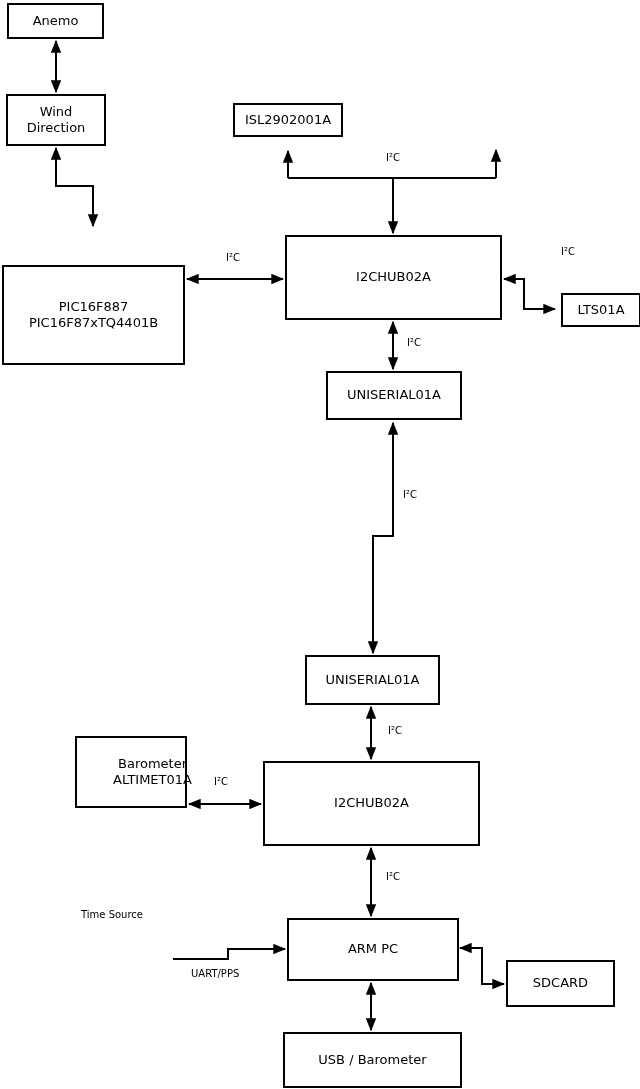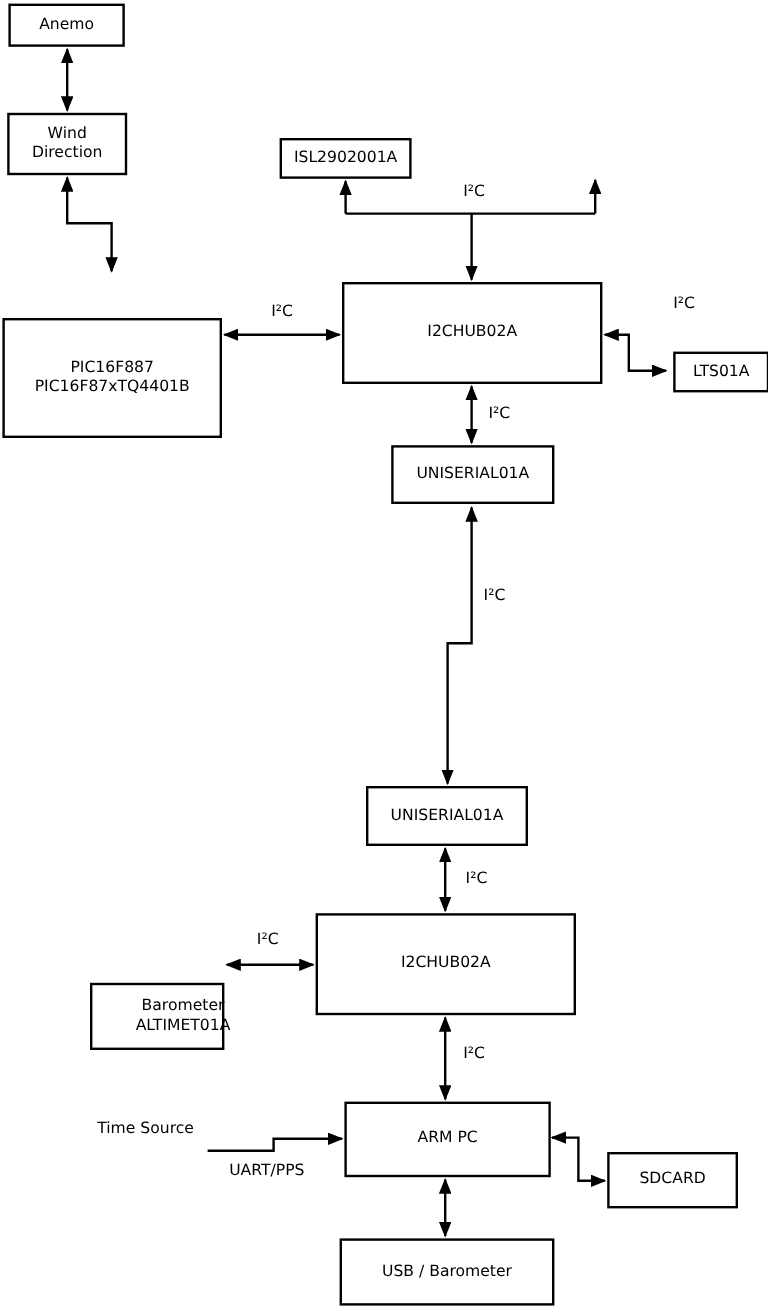--- a/index.html
+++ b/index.html
@@ -40,21 +40,21 @@
   }
   .node span {
     display: block;
     text-align: center;
     white-space: pre-line;
     font-size: 13px;
     line-height: 1.25;
   }
   .floatlabel {
     position: absolute;
-    font-size: 13px;
+    font-size: 10px;
     white-space: nowrap;
   }
 </style>
 </head>
 <body>
 
 <div class="canvas">
 
   <svg class="edges" width="640" height="1089" viewBox="0 0 640 1089" xmlns="http://www.w3.org/2000/svg">
     <defs>
@@ -84,39 +84,39 @@
     <span>Anemo</span>
   </div>
   <div class="node" style="left:6px; top:94px; width:100px; height:52px;">
     <span>Wind
 Direction</span>
   </div>
   <div class="node" style="left:2px; top:228px; width:183px; height:100px;margin-top:37px;">
     <span>PIC16F887
 PIC16F87xTQ4401B</span>
   </div>
-  <div class="node" style="left:233px; top:115px; width:110px; height:34px;">
+  <div class="node" style="left:233px; top:103px; width:110px; height:34px;">
     <span>ISL2902001A</span>
   </div>
   <div class="node" style="left:285px; top:235px; width:217px; height:85px;">
     <span>I2CHUB02A</span>
   </div>
   <div class="node" style="left:561px; top:293px; width:80px; height:34px;">
     <span>LTS01A</span>
   </div>
   <div class="node" style="left:326px; top:371px; width:136px; height:49px;">
     <span>UNISERIAL01A</span>
   </div>
   <div class="node" style="left:305px; top:655px; width:135px; height:50px;">
     <span>UNISERIAL01A</span>
   </div>
   <div class="node" style="left:263px; top:761px; width:217px; height:85px;">
     <span>I2CHUB02A</span>
   </div>
-  <div class="node" style="left:75px; top:819px; width:112px; height:56px;padding-left:43px;">
+  <div class="node" style="left:75px; top:736px; width:112px; height:72px;padding-left:43px;">
     <span>Barometer
 ALTIMET01A</span>
   </div>
   <div class="node" style="left:506px; top:960px; width:109px; height:47px;">
     <span>SDCARD</span>
   </div>
   <div class="node" style="left:287px; top:918px; width:172px; height:63px;">
     <span>ARM PC</span>
   </div>
   <div class="node" style="left:283px; top:1032px; width:179px; height:56px;">
@@ -124,16 +124,16 @@
   </div>
 
   <div class="floatlabel" style="left:386px; top:152px;">I²C</div>
   <div class="floatlabel" style="left:226px; top:252px;">I²C</div>
   <div class="floatlabel" style="left:561px; top:246px;">I²C</div>
   <div class="floatlabel" style="left:407px; top:337px;">I²C</div>
   <div class="floatlabel" style="left:403px; top:489px;">I²C</div>
   <div class="floatlabel" style="left:388px; top:725px;">I²C</div>
   <div class="floatlabel" style="left:214px; top:776px;">I²C</div>
   <div class="floatlabel" style="left:386px; top:871px;">I²C</div>
-  <div class="floatlabel" style="left:81px; top:909px;margin-top:24px;">Time Source</div>
+  <div class="floatlabel" style="left:81px; top:909px;">Time Source</div>
   <div class="floatlabel" style="left:191px; top:968px;">UART/PPS</div>
 
 </div>
 
 </body></html>

